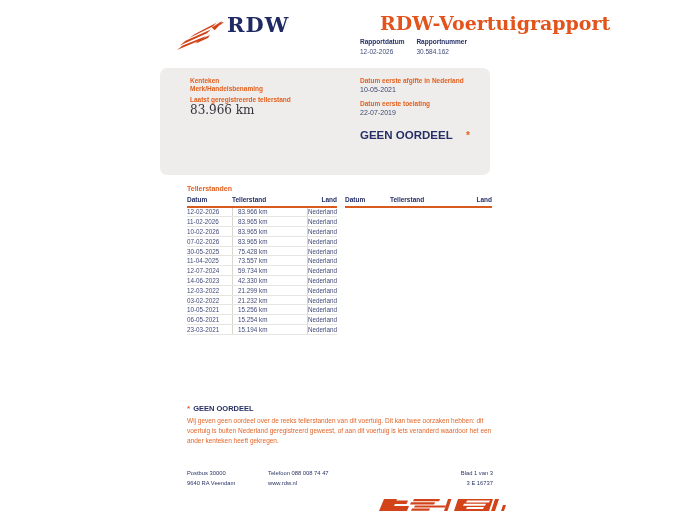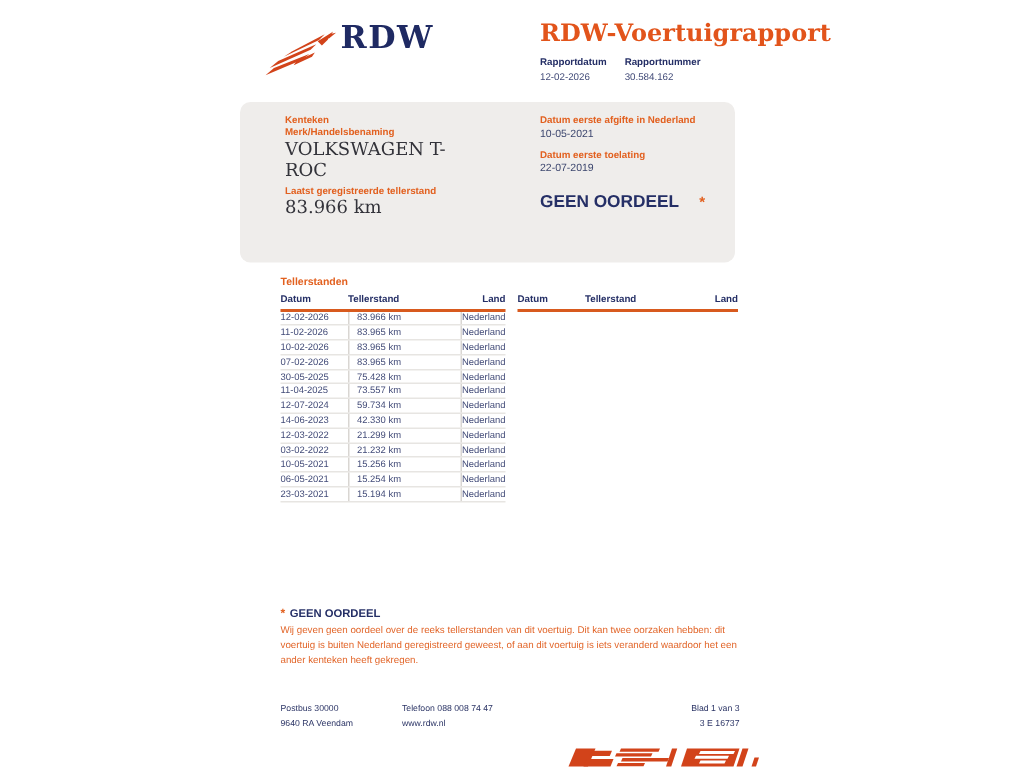--- a/index.html
+++ b/index.html
@@ -10,22 +10,22 @@
     color:#424b78;
   }
   
   .logo-bird { position:absolute; left:177px; top:20px; width:47px; height:32px; }
   .logo-text {
     position:absolute; left:227px; top:12px;
     font-family:"DejaVu Serif", serif; font-weight:bold; font-size:21px;
     color:#1f2a63; letter-spacing:1px;
   }
   .doc-title {
-    position:absolute; left:360px; top:12px;
-    font-family:"DejaVu Serif", serif; font-weight:bold; font-size:16px;
+    position:absolute; left:380px; top:12px;
+    font-family:"DejaVu Serif", serif; font-weight:bold; font-size:19px;
     color:#e2541b;
   }
   .report-meta { position:absolute; left:360px; top:38px; display:flex; gap:12px; }
   .meta-label { font-size:6.5px; font-weight:bold; color:#252f66; }
   .meta-value { font-size:6.5px; color:#424b78; margin-top:2.5px; }
   
   .panel {
     position:absolute; left:160px; top:68px; width:330px; height:107px;
     background:#efedeb; border-radius:7px;
   }
@@ -114,21 +114,20 @@
     <div>
       <div class="meta-label">Rapportnummer</div>
       <div class="meta-value">30.584.162</div>
     </div>
   </div>
 
   <div class="panel">
     <div class="panel-left">
       <div class="lbl">Kenteken</div>
       <div class="lbl sp1">Merk/Handelsbenaming</div>
-      <div class="val-serif" style="width:118px;">VOLKSWAGEN T-ROC</div>
       <div class="lbl sp4">Laatst geregistreerde tellerstand</div>
       <div class="val-serif">83.966 km</div>
     </div>
     <div class="panel-right">
       <div class="lbl">Datum eerste afgifte in Nederland</div>
       <div class="val-sm sp1">10-05-2021</div>
       <div class="lbl sp6">Datum eerste toelating</div>
       <div class="val-sm sp1">22-07-2019</div>
       <div class="oordeel-row">
         <span class="oordeel-text">GEEN OORDEEL</span>

